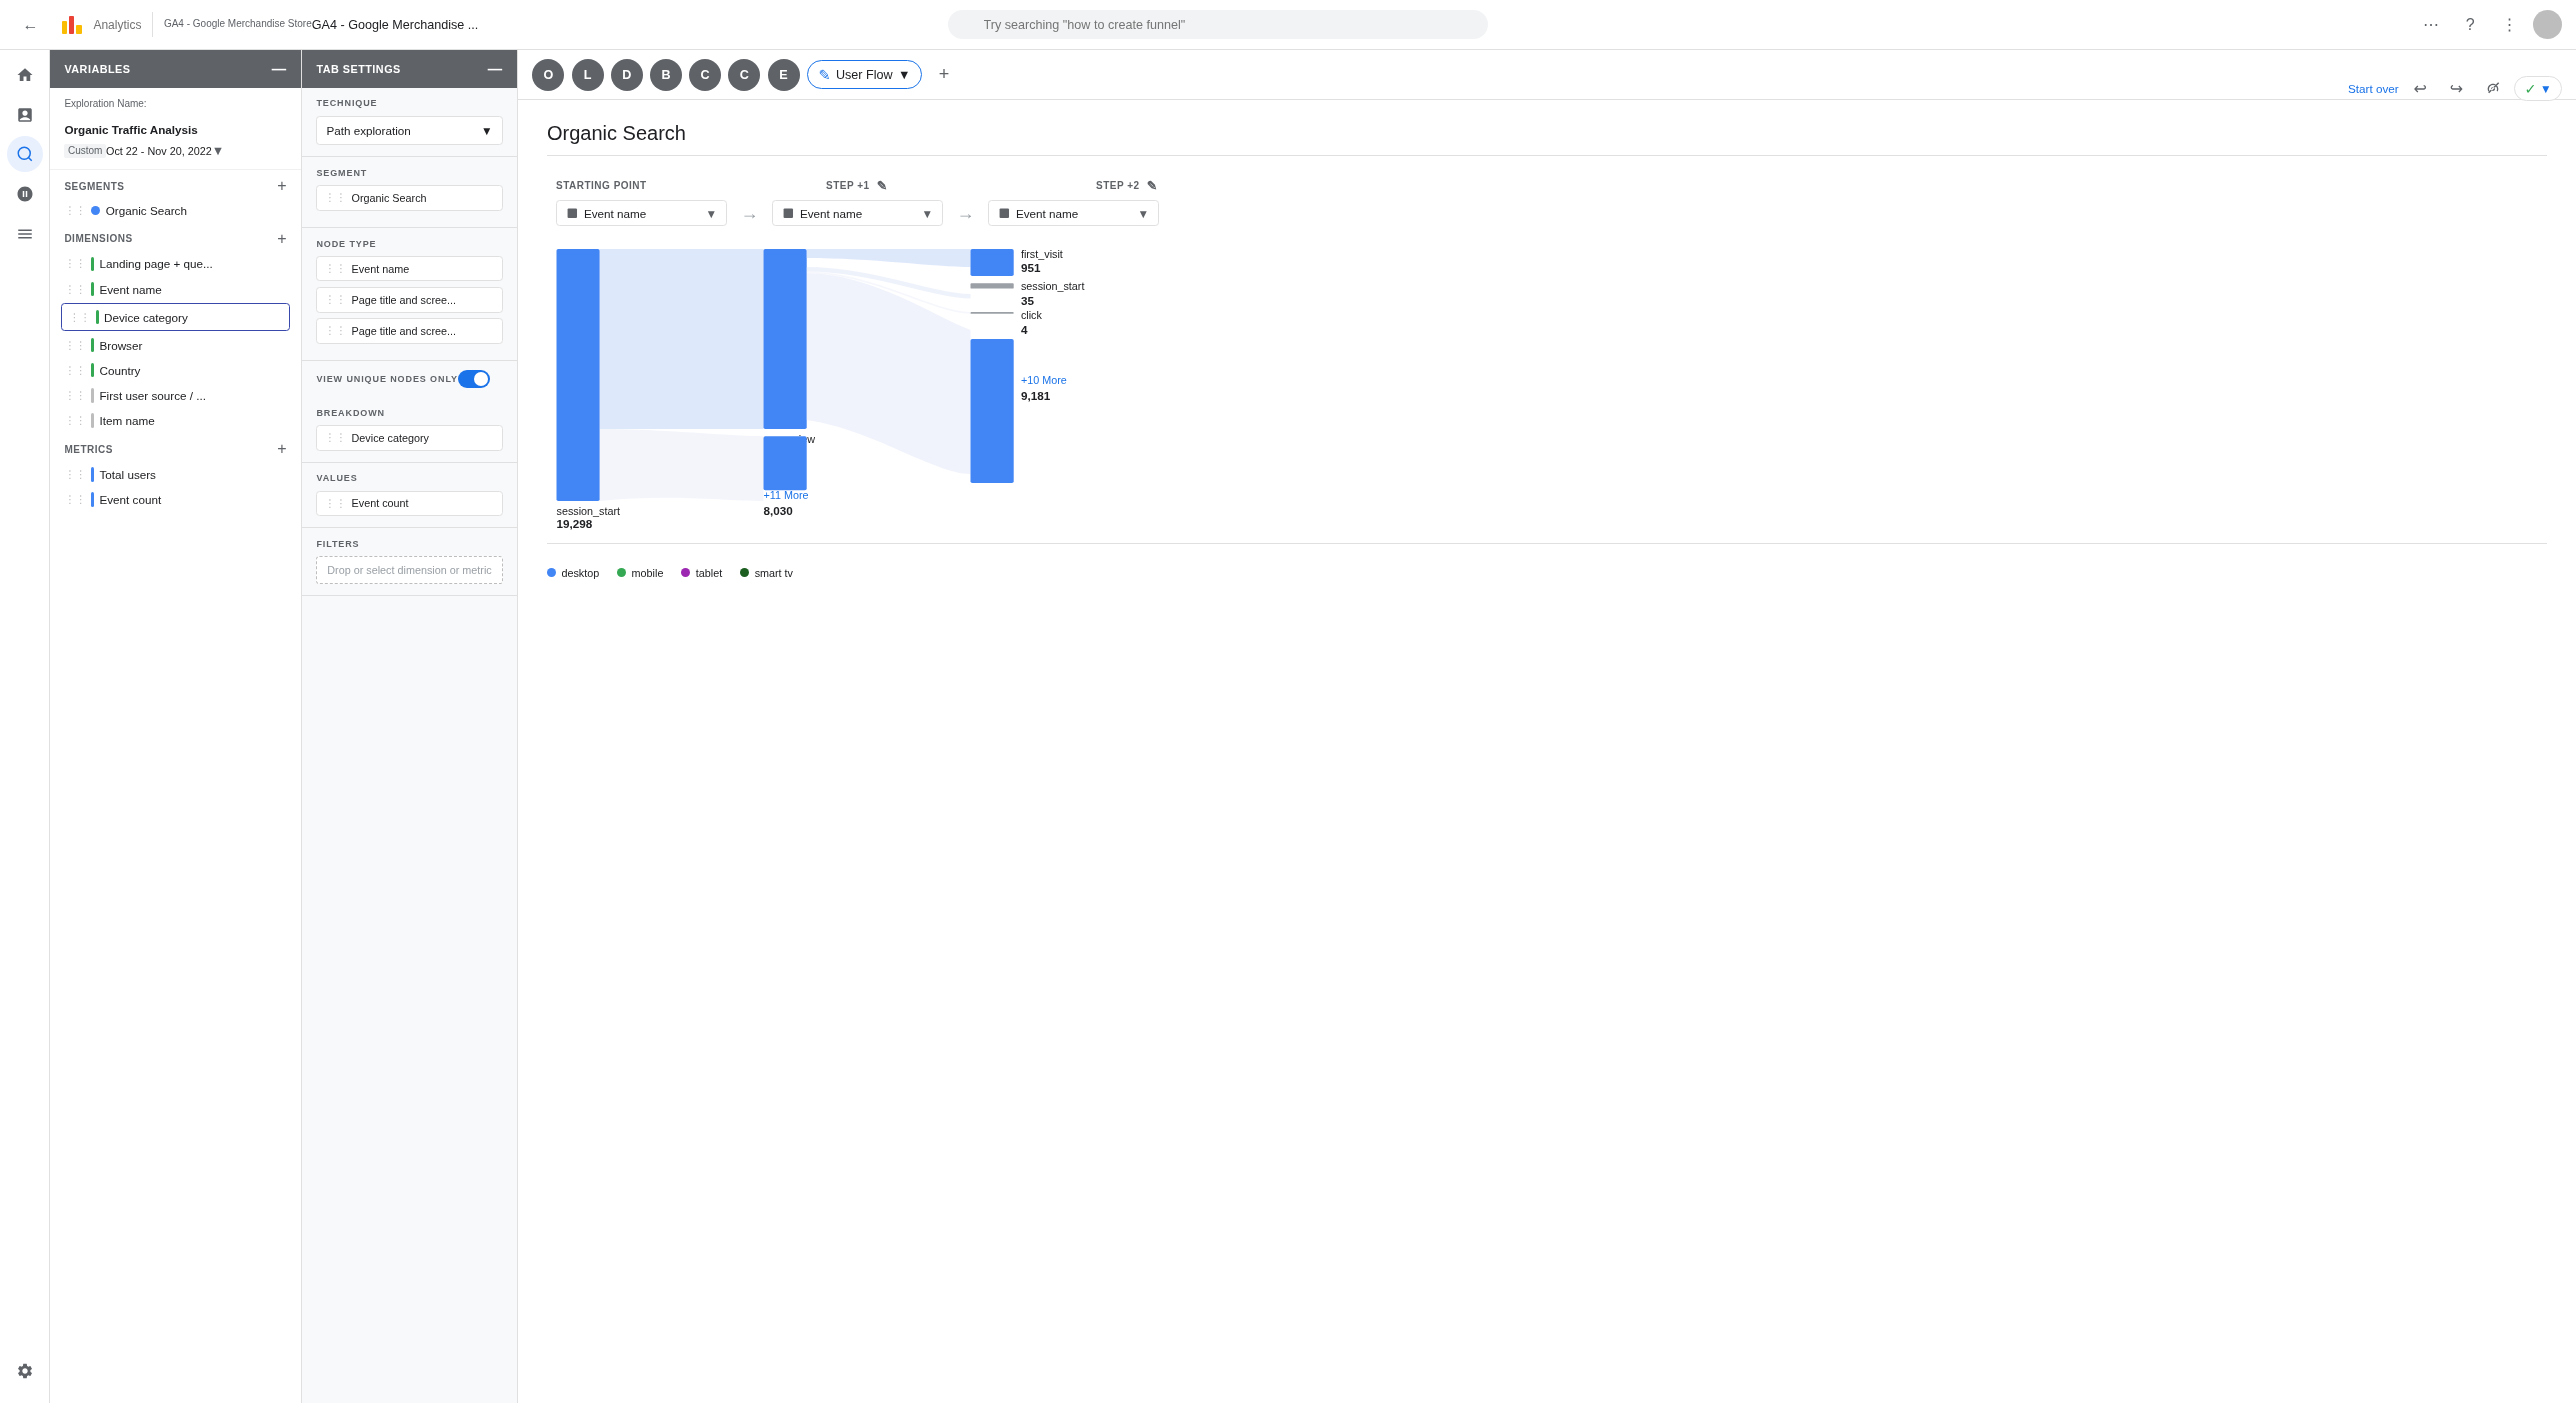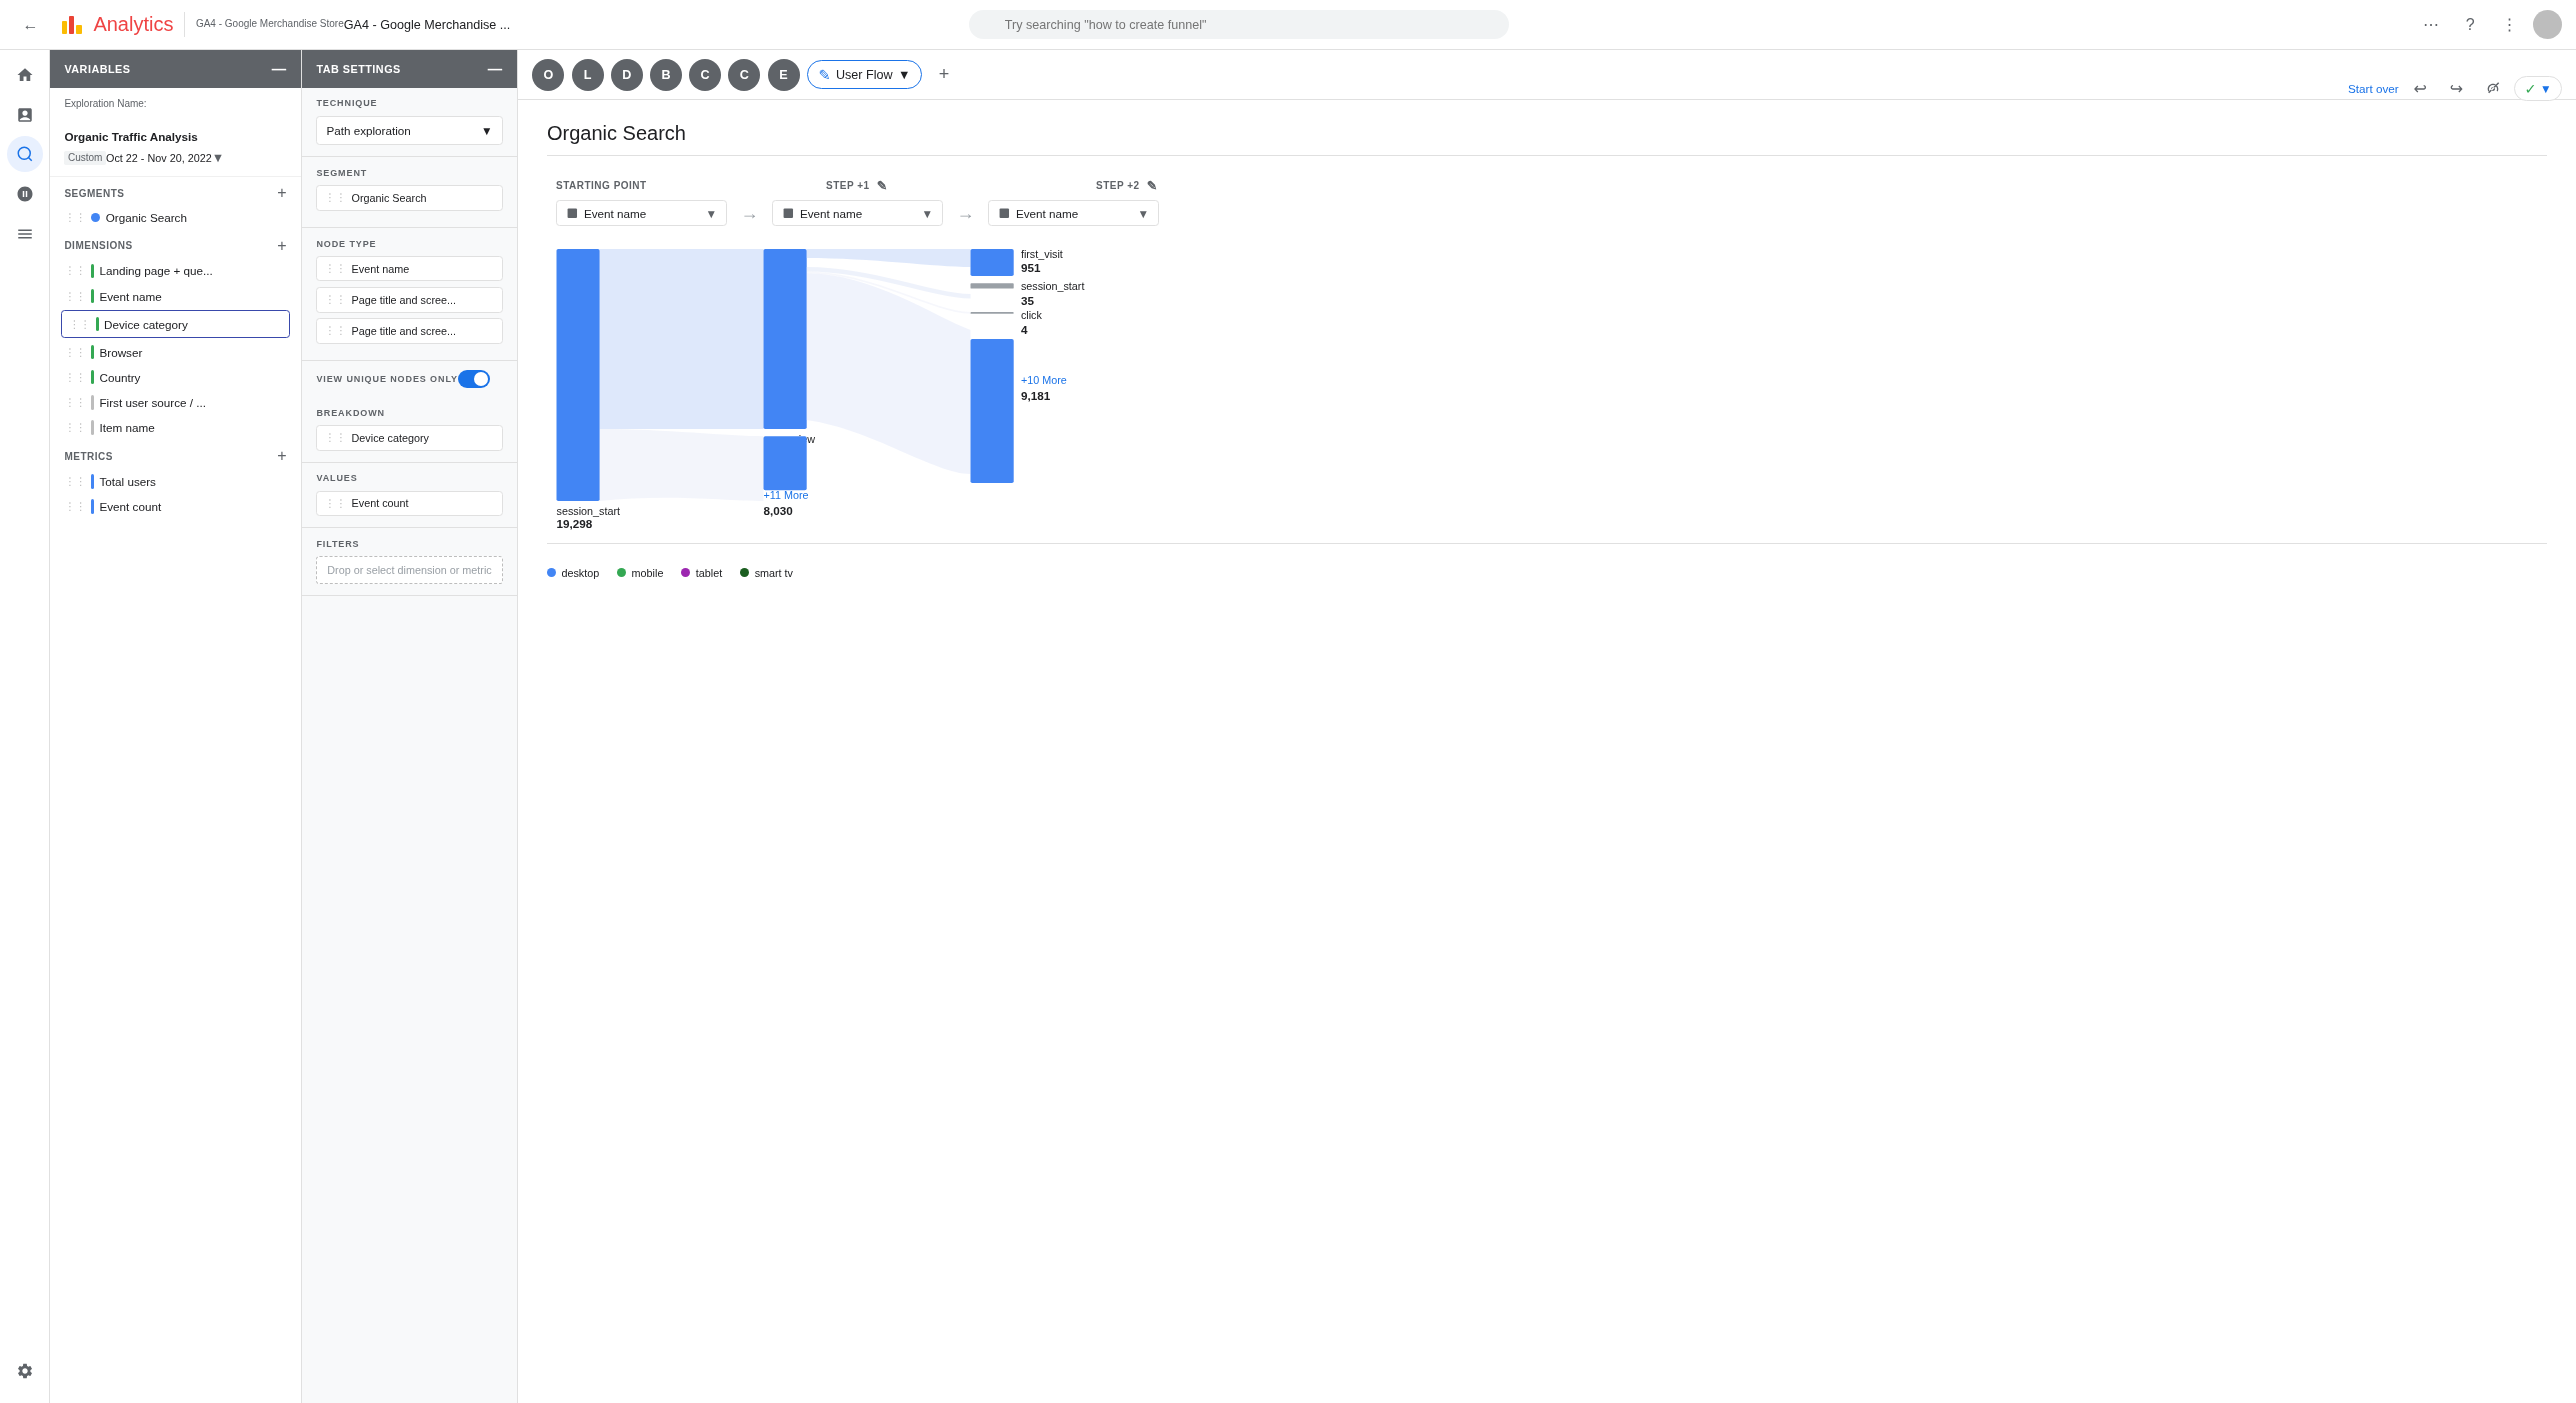--- a/index.html
+++ b/index.html
@@ -31,22 +31,22 @@
     }
     .logo-bars {
       display: flex;
       gap: 1.8px;
       align-items: flex-end;
     }
     .logo-bar1 { width: 5.4px; height: 12.6px; background: #fbbc04; border-radius: 0.9px; }
     .logo-bar2 { width: 5.4px; height: 18px; background: #ea4335; border-radius: 0.9px; }
     .logo-bar3 { width: 5.4px; height: 9px; background: #fbbc04; border-radius: 0.9px; }
     .topbar-app-name {
-      font-size: 20px;
-      color: #ef4444;
+      font-size: 12px;
+      color: #737373;
       font-weight: 400;
     }
     .topbar-divider-v {
       width: 0.9px;
       height: 25px;
       background: #e0e0e0;
     }
     .topbar-account-info {
       display: flex;
       flex-direction: row;
@@ -189,21 +189,21 @@
       cursor: pointer;
       font-size: 14.4px;
     }
     .panel-section {
       padding: 10.8px 14.4px;
       border-bottom: 0.9px solid #f0f0f0;
     }
     .panel-label {
       font-size: 10px;
       color: #5f6368;
-      margin-bottom: 21px;
+      margin-bottom: 14px;
     }
     .panel-value {
       font-size: 11.7px;
       font-weight: 600;
       color: #202124;
     }
     .date-row {
       display: flex;
       align-items: center;
       justify-content: flex-start;

